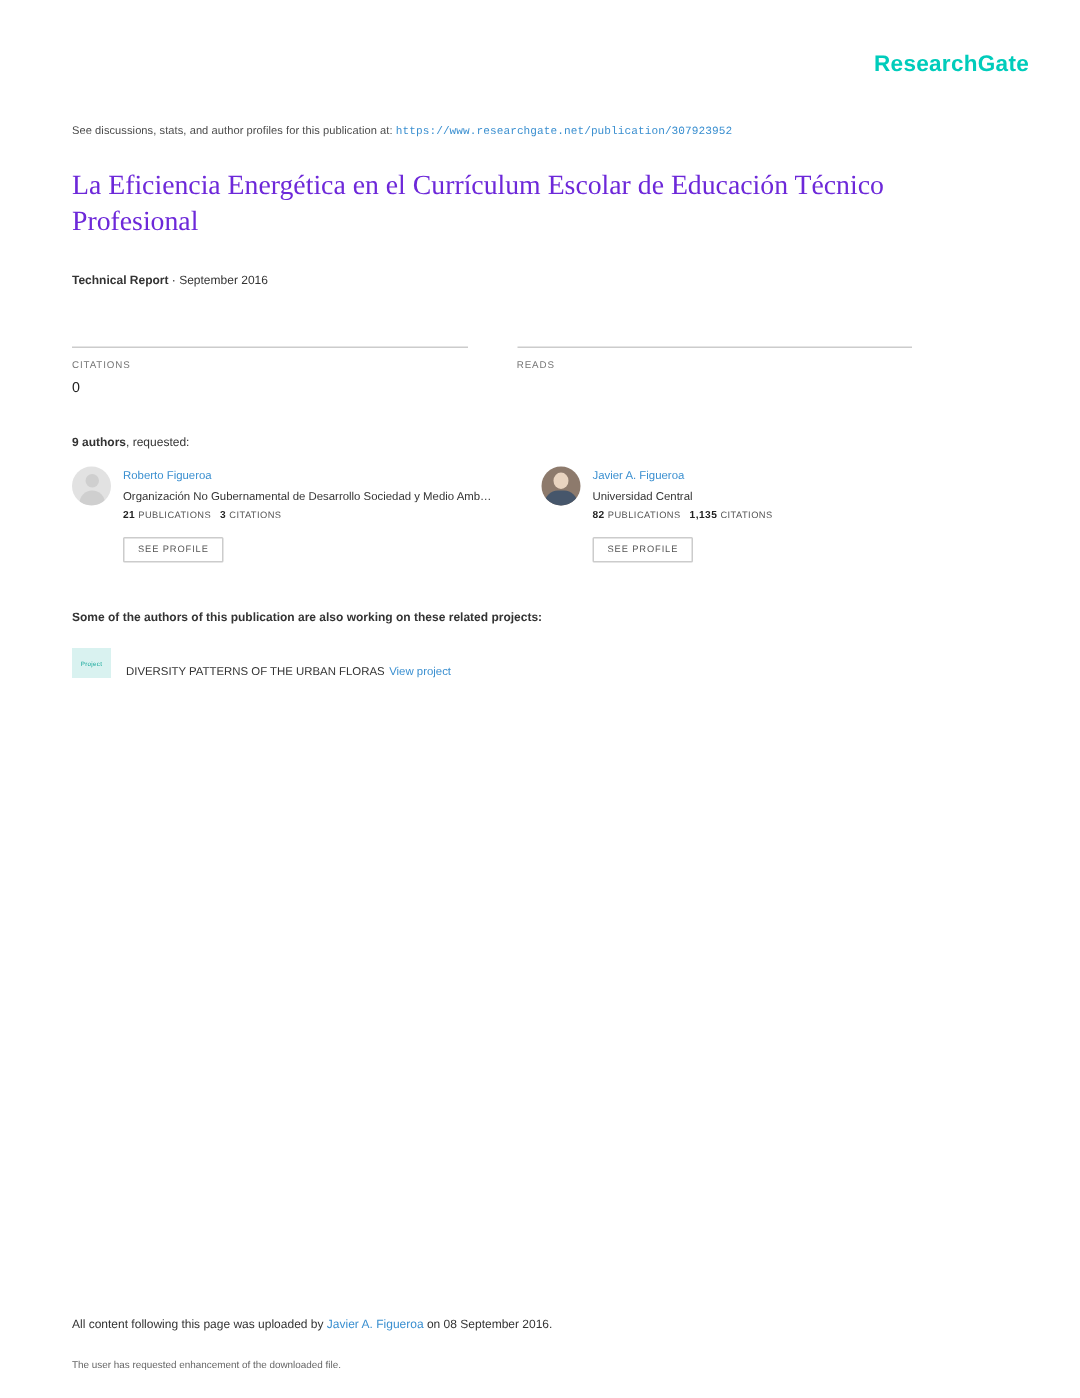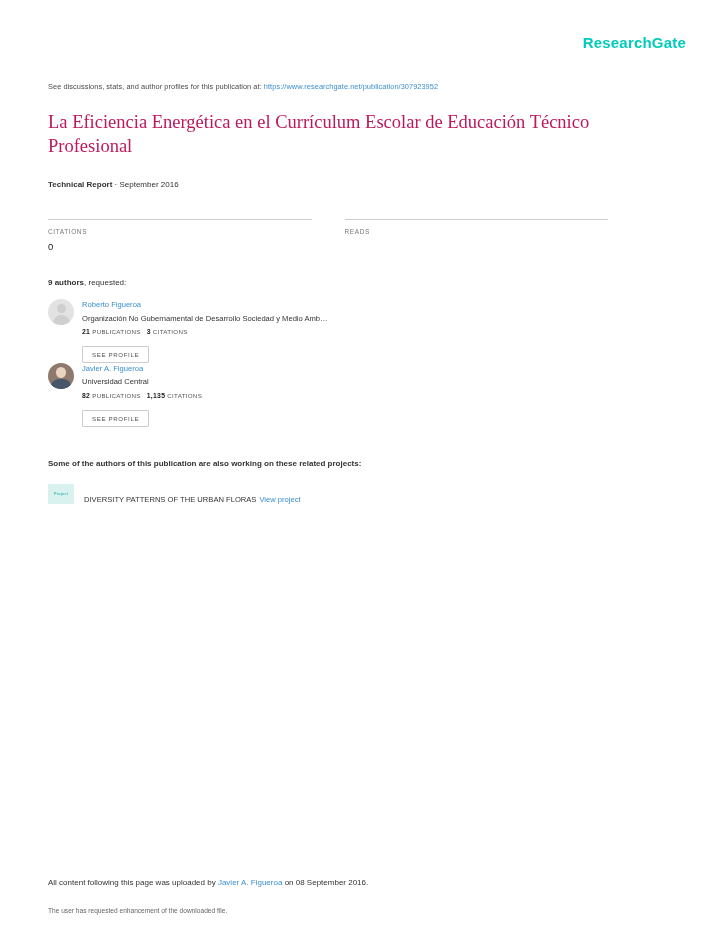--- a/index.html
+++ b/index.html
@@ -42,34 +42,35 @@
     font-size: 7.4px;
     color: #4a4a4a;
     letter-spacing: 0.05px;
     margin-bottom: 18px;
     line-height: 1.3;
   }
   .discussions a {
     color: #3a8fd0;
     text-decoration: none;
     word-break: break-all;
+    font-family: Liberation Mono, monospace;
   }
   .title {
     font-family: "Liberation Serif", serif;
     font-size: 18.5px;
     line-height: 1.32;
-    color: #be185d;
+    color: #6d28d9;
     font-weight: normal;
     margin: 0 0 22px 0;
     max-width: 570px;
   }
   .pubtype {
     font-size: 8px;
     color: #333333;
-    margin-bottom: 30px;
+    margin-bottom: 40px;
   }
   .pubtype .bold {
     font-weight: bold;
   }
   .stats {
     display: flex;
     width: 593px;
     margin-bottom: 26px;
   }
   .stat-col {
@@ -92,21 +93,20 @@
     font-size: 8px;
     color: #333333;
     margin-bottom: 12px;
   }
   .authors-header .bold {
     font-weight: bold;
   }
   .authors {
     display: flex;
     width: 593px;
-    flex-direction: column;
   }
   .author {
     width: 280px;
     margin-right: 33px;
     display: flex;
   }
   .avatar {
     width: 26px;
     height: 26px;
     border-radius: 50%;

